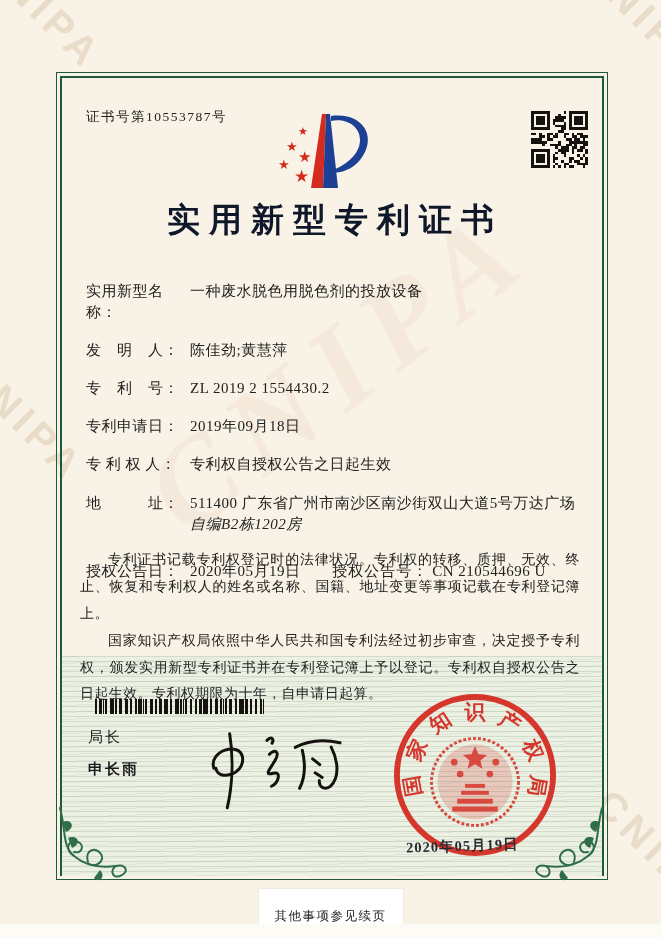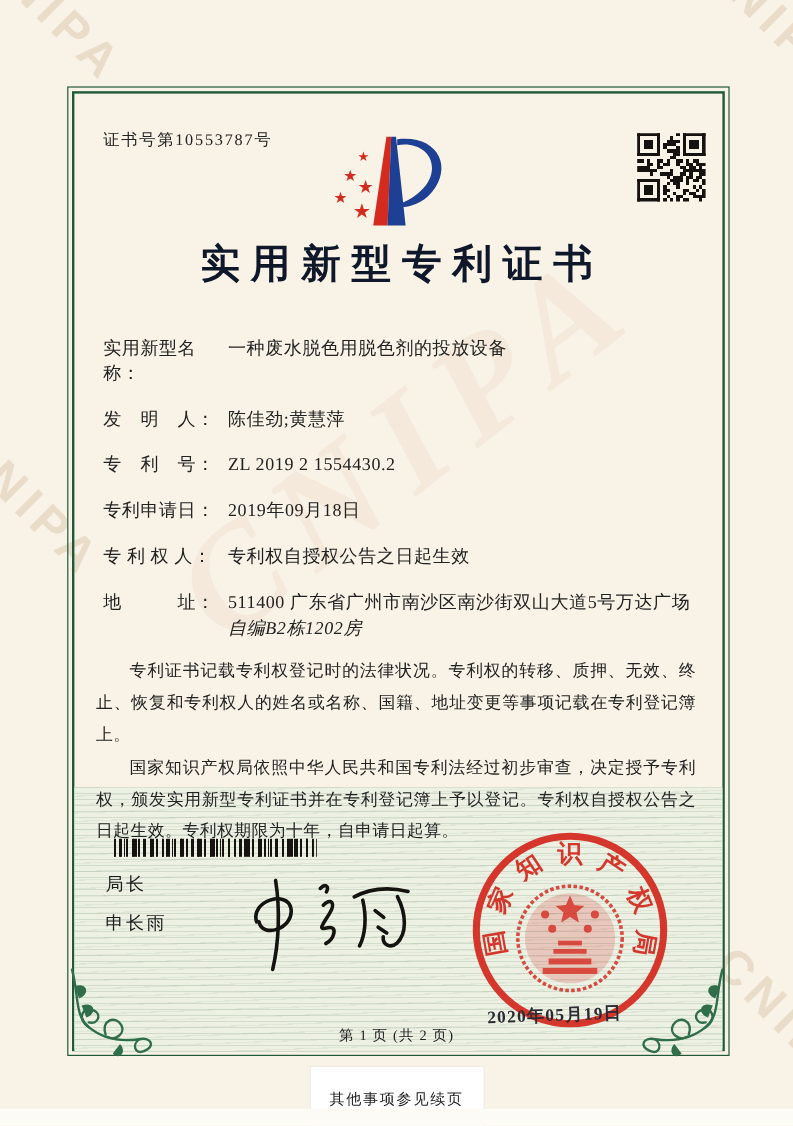--- a/index.html
+++ b/index.html
@@ -84,21 +84,21 @@
       repeating-linear-gradient(90deg, #15120f 0 1px, rgba(0,0,0,0) 1px 8px),
       repeating-linear-gradient(90deg, rgba(0,0,0,0) 0 4px, #15120f 4px 6px, rgba(0,0,0,0) 6px 13px);
   }
 
   
   .commissioner {
     position: absolute; left: 88px; top: 728px;
     font-family: "Liberation Sans", "DejaVu Sans", sans-serif;
     font-size: 15px; color: #1c1c1c; letter-spacing: 2px;
   }
-  .commissioner .row2 { margin-top: 13px; }
+  .commissioner .row2 { margin-top: 13px; font-weight: bold; }
   .signature { position: absolute; left: 196px; top: 726px; width: 165px; height: 90px; transform: rotate(-2deg); }
 
   
   .seal { position: absolute; left: 391px; top: 691px; width: 168px; height: 168px; }
   .seal svg { opacity: 0.92; }
   .seal-date {
     position: absolute; left: 406px; top: 836px; width: 150px;
     font-size: 14.5px; color: #2b2b33; letter-spacing: 1px; white-space: nowrap;
     transform: rotate(-2deg); font-weight: 600;
   }
@@ -313,20 +313,26 @@
     <div class="frow">
       <span class="lbl">专利申请日：</span><span class="val">2019年09月18日</span>
     </div>
     <div class="frow">
       <span class="lbl">专 利 权 人：</span><span class="val">专利权自授权公告之日起生效</span>
     </div>
     <div class="frow" style="margin-bottom: 26px;">
       <span class="lbl">地　　　址：</span><span class="val">511400 广东省广州市南沙区南沙街双山大道5号万达广场</span>
       <div class="addr-l2">自编B2栋1202房</div>
     </div>
+    <div class="frow frow-grant">
+      <span class="lbl">授权公告日：</span><span class="val">2020年05月19日</span>
+      <span class="pair2">
+        <span class="lbl2">授权公告号：</span><span class="val">CN 210544696 U</span>
+      </span>
+    </div>
   </div>
 
   <div class="body-text">
     <p>专利证书记载专利权登记时的法律状况。专利权的转移、质押、无效、终止、恢复和专利权人的姓名或名称、国籍、地址变更等事项记载在专利登记簿上。</p>
     <p>国家知识产权局依照中华人民共和国专利法经过初步审查，决定授予专利权，颁发实用新型专利证书并在专利登记簿上予以登记。专利权自授权公告之日起生效。专利权期限为十年，自申请日起算。</p>
   </div>
 
   <div class="barcode"></div>
 
   <div class="commissioner">
@@ -397,17 +403,16 @@
       <path d="M6,4 C12,26 8,42 20,52 C32,62 48,64 62,62"></path>
       <path d="M62,62 C72,60 76,68 66,72 C58,75 56,66 62,62"></path>
       <path d="M20,52 C10,46 14,34 24,38 C31,41 28,50 20,48"></path>
       <path d="M34,58 C30,46 42,42 47,50 C51,57 42,64 35,60"></path>
       <path d="M8,18 C18,14 22,24 12,28 Z" fill="#2f6e48" stroke="none"></path>
       <path d="M14,34 C24,30 28,40 18,44 Z" fill="#2f6e48" stroke="none"></path>
       <path d="M46,66 C52,72 46,80 40,74 Z" fill="#2f6e48" stroke="none"></path>
     </svg>
   </div>
 
-  <div class="page-info">第 1 页 (共 2 页)</div>
   <div class="note-box">其他事项参见续页</div>
   <div class="bottom-strip"></div>
 
 </div>
 
 </body></html>

